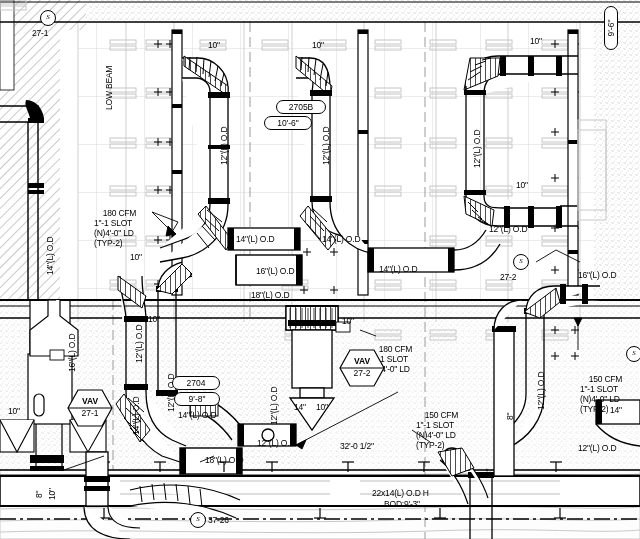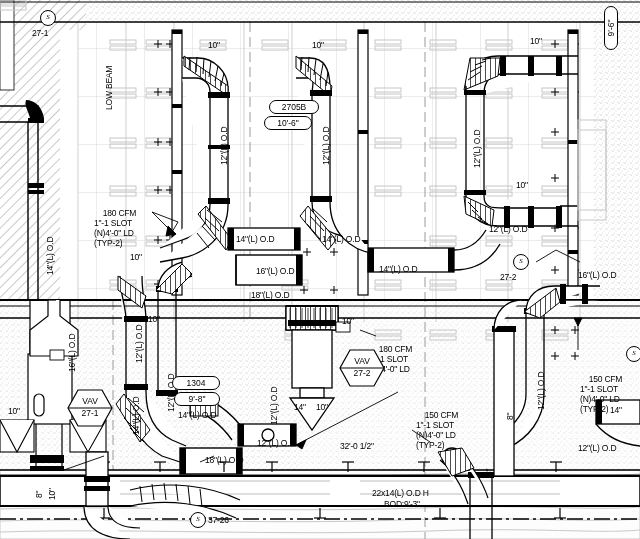--- a/index.html
+++ b/index.html
@@ -23,21 +23,21 @@
     background:#fff;font-size:8.5px;line-height:12px;
     text-align:center;font-family:"Liberation Sans",sans-serif;
     padding:0 4px;white-space:nowrap;
   }
   .hexwrap{position:absolute;width:48px;height:40px;}
   .hexwrap svg{position:absolute;left:0;top:0;}
   .hexwrap .t1,.hexwrap .t2{
     position:absolute;width:48px;text-align:center;
     font-size:8.5px;font-family:"Liberation Sans",sans-serif;
   }
-  .hexwrap .t1{top:8px;}
+  .hexwrap .t1{top:8px;font-weight:bold;}
   .hexwrap .t2{top:20px;}
   .sbub{position:absolute;width:14px;height:14px;border:1px solid #000;
         border-radius:50%;background:#fff;font-size:7px;text-align:center;
         line-height:13px;font-family:"Liberation Serif",serif;font-style:italic;}
 </style>
 </head>
 <body>
 
 <div id="sheet">
 
@@ -840,23 +840,23 @@
     <span style="white-space:pre-line;">150 CFM
 1"-1 SLOT
 (N)4'-0" LD
 (TYP-2)</span>
   </div>
 
   <div class="lbl" style="left:372px; top:488px;">22x14(L) O.D H</div>
   <div class="lbl" style="left:384px; top:499px;">BOD:9'-3"</div>
   <div class="lbl" style="left:340px; top:441px;">32'-0 1/2"</div>
 
-  <div class="bub" style="left:269px; top:100px; width:40px;">2705B</div>
+  <div class="bub" style="left:276px; top:100px; width:40px;">2705B</div>
   <div class="bub" style="left:264px; top:116px; width:38px;">10'-6"</div>
-  <div class="bub" style="left:172px; top:376px; width:38px;">1304</div>
+  <div class="bub" style="left:172px; top:376px; width:38px;">2704</div>
   <div class="bub" style="left:174px; top:392px; width:36px;">9'-8"</div>
   <div class="bub rot90" style="left:604px; top:50px; width:34px; transform-origin:0 0; transform:rotate(-90deg);">9'-6"</div>
 
   <div class="hexwrap" style="left:66px; top:388px;">
     <svg width="48" height="40" viewBox="0 0 48 40">
       <polygon points="12,2 36,2 46,20 36,38 12,38 2,20" fill="#ffffff" stroke="#000" stroke-width="1.2"></polygon>
       <line x1="2" y1="20" x2="46" y2="20" stroke="#000" stroke-width="1"></line>
     </svg>
     <div class="t1">VAV</div>
     <div class="t2">27-1</div>

